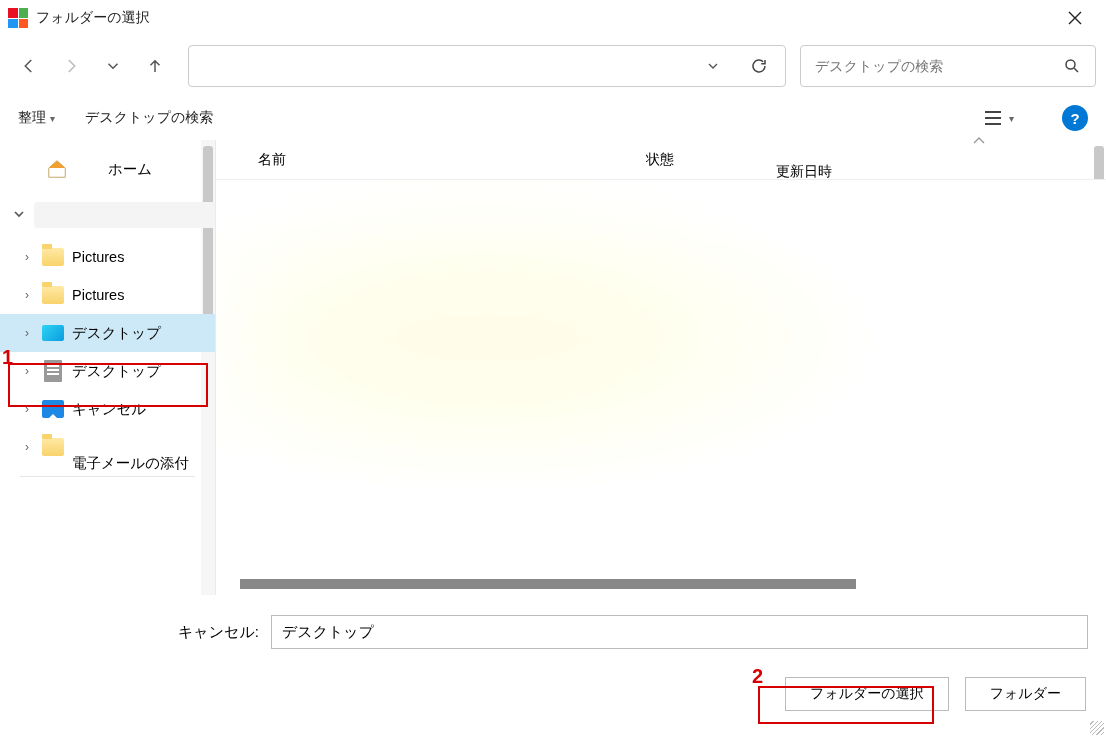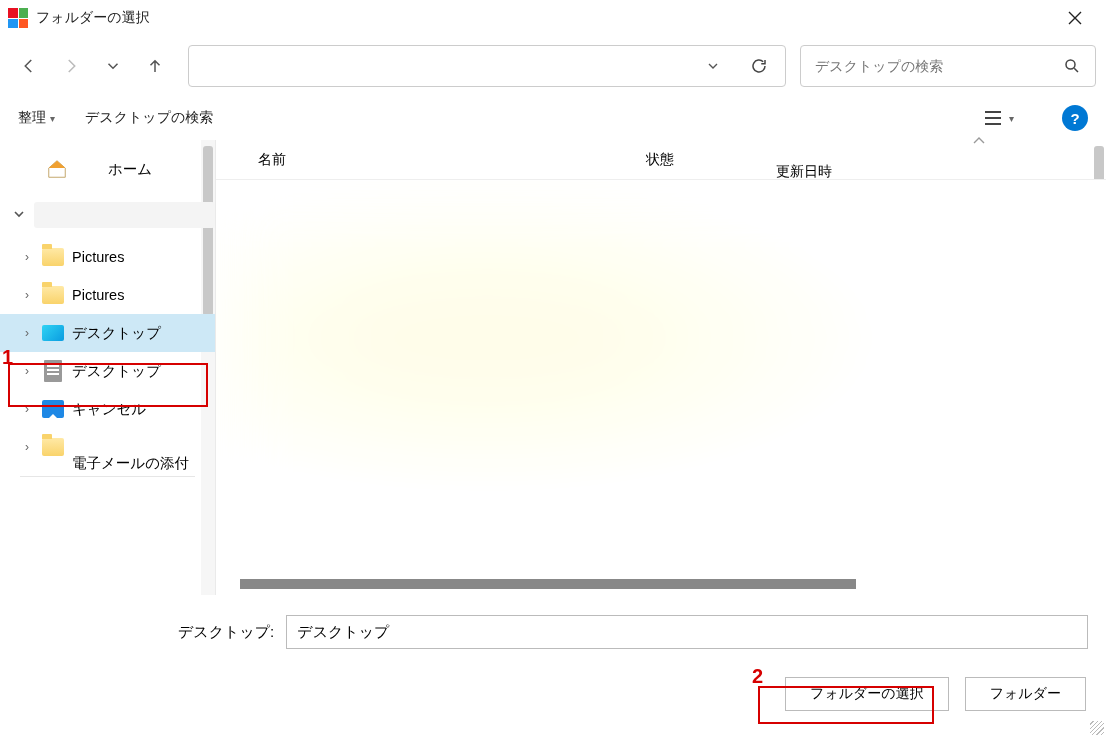--- a/index.html
+++ b/index.html
@@ -250,21 +250,21 @@
     </div>
     <div class="file-area">
       <div class="blurred-content"></div>
       <div class="h-scrollbar"></div>
     </div>
   </div>
 </div>
 
 <div class="bottom">
   <div class="folder-row">
-    <span class="folder-label">デスクトップ:</span>
+    <span class="folder-label">キャンセル:</span>
     <input class="folder-input" value="デスクトップ" style="">
   </div>
   <div class="btn-row">
     <button class="dlg-btn">フォルダーの選択</button>
     <button class="dlg-btn">フォルダー</button>
   </div>
 </div>
 
 <div class="resize-grip"></div>
 

